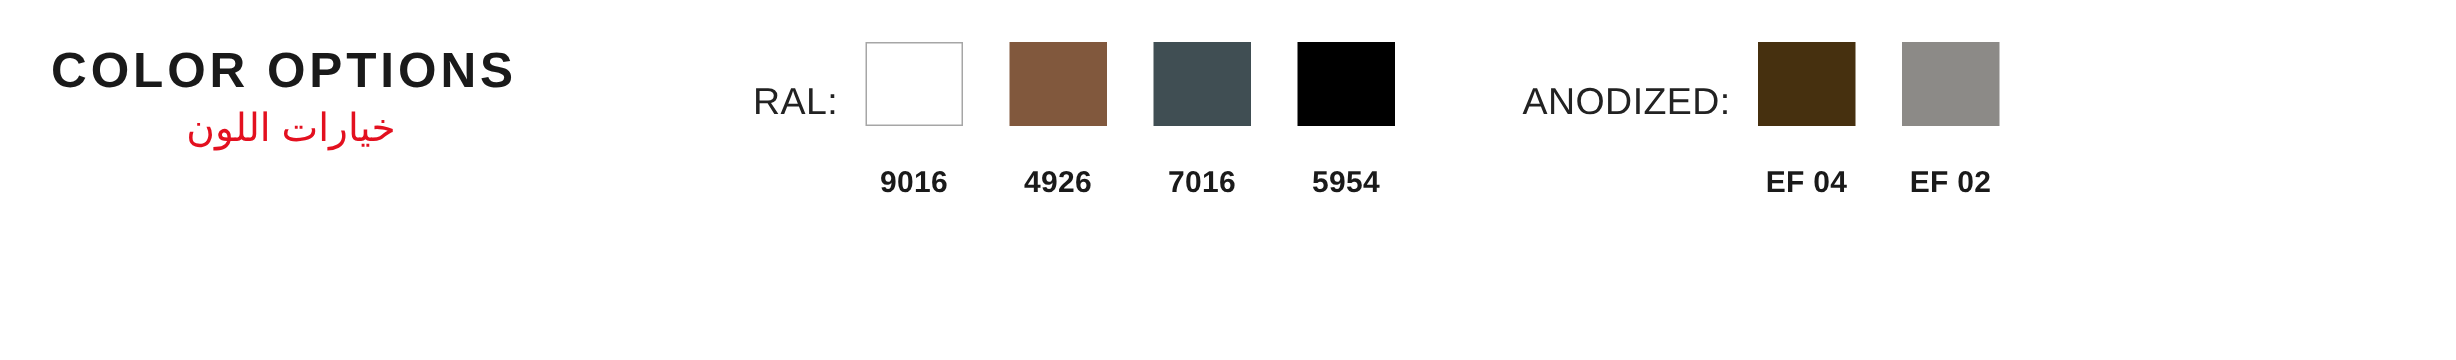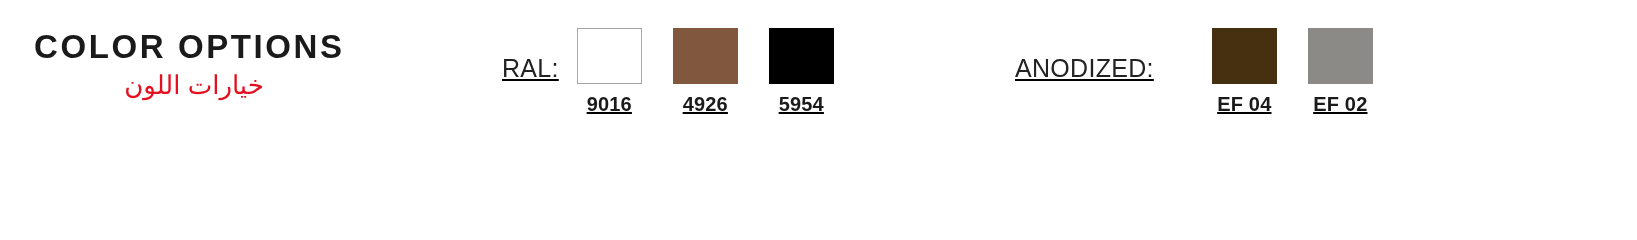--- a/index.html
+++ b/index.html
@@ -40,24 +40,23 @@
     padding-right: 100px;
     white-space: nowrap;
   }
 
   
   .swatch-group {
     position: absolute;
     top: 28px;
     display: flex;
     align-items: flex-start;
-    text-decoration: underline;
   }
   #ral-group { left: 502px; }
-  #anodized-group { left: 1015px; gap: 40px; }
+  #anodized-group { left: 1015px; }
 
   .group-label {
     font-size: 25px;
     color: #222222;
     letter-spacing: 0.3px;
     white-space: nowrap;
     line-height: 1;
     padding-top: 28px;
     margin-right: 18px;
   }
@@ -78,21 +77,21 @@
   .swatch-chip {
     width: 65px;
     height: 56px;
     display: block;
   }
   .swatch-chip.bordered {
     border: 1px solid #a6a6a6;
     box-sizing: border-box;
   }
   .swatch-code {
-    margin-top: 10px;
+    margin-top: 28px;
     font-size: 20px;
     font-weight: bold;
     color: #1a1a1a;
     letter-spacing: 0.2px;
     white-space: nowrap;
     line-height: 1;
   }
 </style>
 </head>
 <body>
@@ -107,20 +106,24 @@
   <div class="swatch-list">
     <div class="swatch-item">
       <span class="swatch-chip bordered" style="background-color: rgb(255, 255, 255);"></span>
       <span class="swatch-code">9016</span>
     </div>
     <div class="swatch-item">
       <span class="swatch-chip" style="background-color: rgb(129, 88, 61);"></span>
       <span class="swatch-code">4926</span>
     </div>
     <div class="swatch-item">
+      <span class="swatch-chip" style="background-color: rgb(64, 78, 83);"></span>
+      <span class="swatch-code">7016</span>
+    </div>
+    <div class="swatch-item">
       <span class="swatch-chip" style="background-color: rgb(0, 0, 0);"></span>
       <span class="swatch-code">5954</span>
     </div>
   </div>
 </div>
 
 <div class="swatch-group" id="anodized-group">
   <div class="group-label">ANODIZED:</div>
   <div class="swatch-list">
     <div class="swatch-item">

